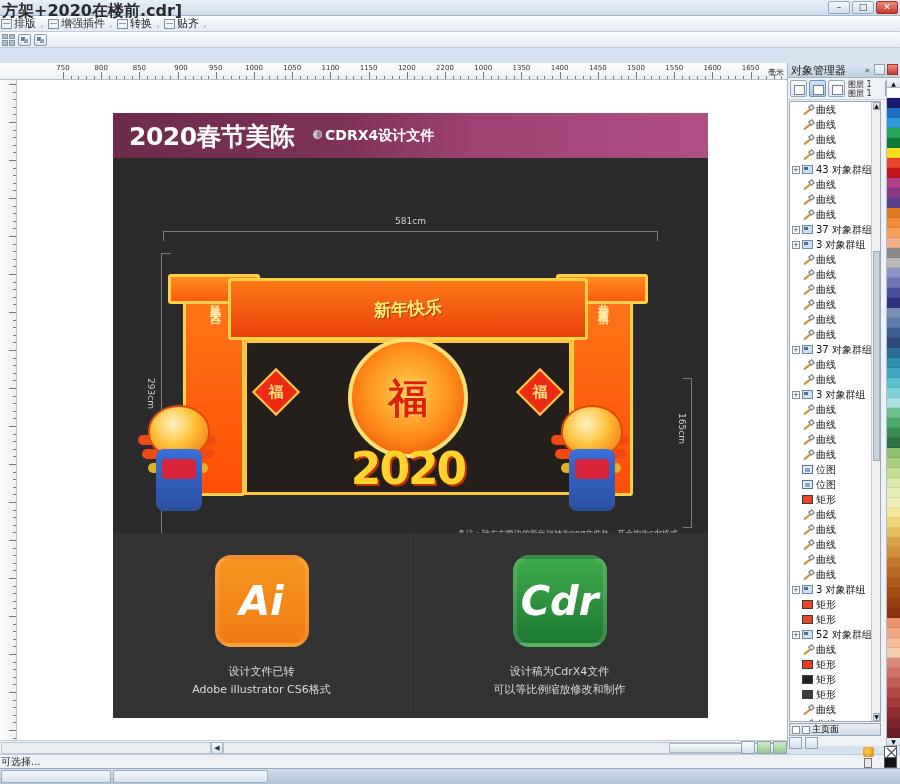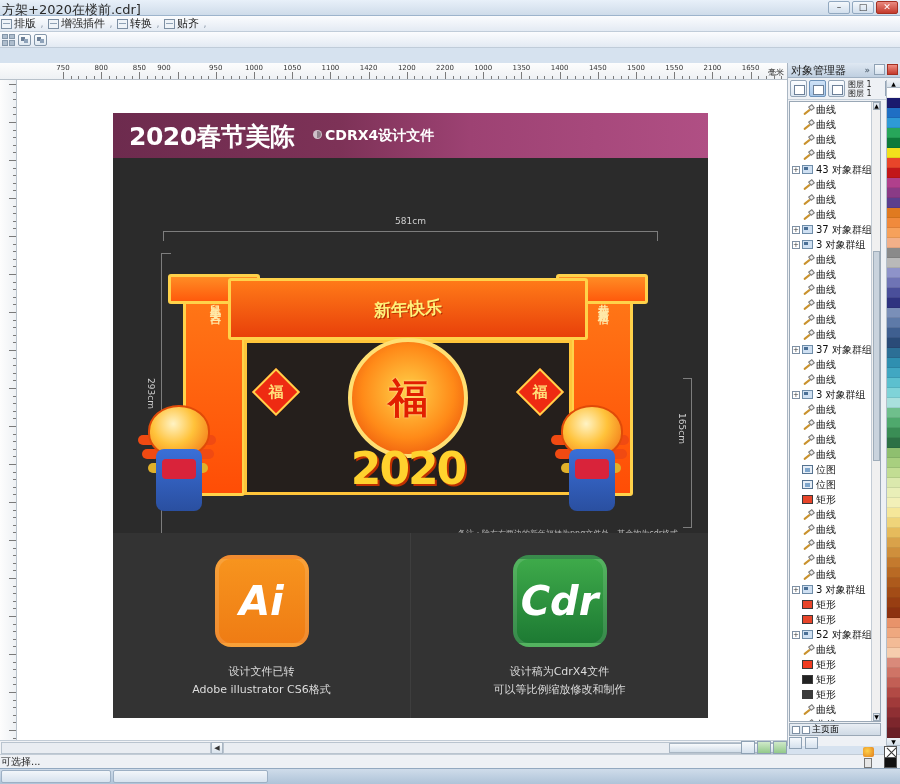--- a/index.html
+++ b/index.html
@@ -10,21 +10,21 @@
     font-size:11px; background:#d6e2ef;
   }
   #app { position:relative; width:900px; height:784px; }
 
   
   .titlebar {
     height:16px; background:linear-gradient(#e8f0f9,#cfdcea);
     border-bottom:1px solid #9db4cc; position:relative;
   }
   .titlebar .tt {
-    position:absolute; left:2px; top:1px; font-size:13px; color:#2a2a2a; white-space:nowrap;
+    position:absolute; left:2px; top:1px; font-size:16px; color:#2a2a2a; white-space:nowrap;font-weight:bold;
   }
   .wbtns { position:absolute; right:2px; top:1px; display:flex; gap:2px; }
   .wbtn {
     width:22px; height:13px; border:1px solid #91a8c0; border-radius:2px;
     background:linear-gradient(#f4f8fc,#d2dfed);
     display:flex; align-items:center; justify-content:center;
     font-size:9px; color:#2b2b2b; line-height:1;
   }
   .wbtn.close { background:linear-gradient(#e98a80,#c43a2c); border-color:#a33022; color:#fff; }
 
@@ -374,21 +374,21 @@
       <div class="tick" style="left: 116.48px; height: 3px;"></div>
       <div class="tick" style="left: 124.12px; height: 3px;"></div>
       <div class="tick" style="left: 131.76px; height: 3px;"></div>
       <div class="tick" style="left: 139.4px; height: 7px;"></div>
       <div class="lbl" style="left: 139.4px;">850</div>
       <div class="tick" style="left: 147.04px; height: 3px;"></div>
       <div class="tick" style="left: 154.68px; height: 3px;"></div>
       <div class="tick" style="left: 162.32px; height: 3px;"></div>
       <div class="tick" style="left: 169.96px; height: 3px;"></div>
       <div class="tick" style="left: 177.6px; height: 7px;"></div>
-      <div class="lbl" style="left: 164px; text-align: right;">900</div>
+      <div class="lbl" style="left: 181px; text-align: right;">900</div>
       <div class="tick" style="left: 185.24px; height: 3px;"></div>
       <div class="tick" style="left: 192.88px; height: 3px;"></div>
       <div class="tick" style="left: 200.52px; height: 3px;"></div>
       <div class="tick" style="left: 208.16px; height: 3px;"></div>
       <div class="tick" style="left: 215.8px; height: 7px;"></div>
       <div class="lbl" style="left: 215.8px;">950</div>
       <div class="tick" style="left: 223.44px; height: 3px;"></div>
       <div class="tick" style="left: 231.08px; height: 3px;"></div>
       <div class="tick" style="left: 238.72px; height: 3px;"></div>
       <div class="tick" style="left: 246.36px; height: 3px;"></div>
@@ -404,21 +404,21 @@
       <div class="tick" style="left: 307.48px; height: 3px;"></div>
       <div class="tick" style="left: 315.12px; height: 3px;"></div>
       <div class="tick" style="left: 322.76px; height: 3px;"></div>
       <div class="tick" style="left: 330.4px; height: 7px;"></div>
       <div class="lbl" style="left: 330.4px;">1100</div>
       <div class="tick" style="left: 338.04px; height: 3px;"></div>
       <div class="tick" style="left: 345.68px; height: 3px;"></div>
       <div class="tick" style="left: 353.32px; height: 3px;"></div>
       <div class="tick" style="left: 360.96px; height: 3px;"></div>
       <div class="tick" style="left: 368.6px; height: 7px;"></div>
-      <div class="lbl" style="left: 368.6px;">1420</div>
+      <div class="lbl" style="left: 368.6px;">1150</div>
       <div class="tick" style="left: 376.24px; height: 3px;"></div>
       <div class="tick" style="left: 383.88px; height: 3px;"></div>
       <div class="tick" style="left: 391.52px; height: 3px;"></div>
       <div class="tick" style="left: 399.16px; height: 3px;"></div>
       <div class="tick" style="left: 406.8px; height: 7px;"></div>
       <div class="lbl" style="left: 406.8px;">1200</div>
       <div class="tick" style="left: 414.44px; height: 3px;"></div>
       <div class="tick" style="left: 422.08px; height: 3px;"></div>
       <div class="tick" style="left: 429.72px; height: 3px;"></div>
       <div class="tick" style="left: 437.36px; height: 3px;"></div>
@@ -458,21 +458,21 @@
       <div class="tick" style="left: 651.28px; height: 3px;"></div>
       <div class="tick" style="left: 658.92px; height: 3px;"></div>
       <div class="tick" style="left: 666.56px; height: 3px;"></div>
       <div class="tick" style="left: 674.2px; height: 7px;"></div>
       <div class="lbl" style="left: 674.2px;">1550</div>
       <div class="tick" style="left: 681.84px; height: 3px;"></div>
       <div class="tick" style="left: 689.48px; height: 3px;"></div>
       <div class="tick" style="left: 697.12px; height: 3px;"></div>
       <div class="tick" style="left: 704.76px; height: 3px;"></div>
       <div class="tick" style="left: 712.4px; height: 7px;"></div>
-      <div class="lbl" style="left: 712.4px;">2100</div>
+      <div class="lbl" style="left: 712.4px;">1600</div>
       <div class="tick" style="left: 720.04px; height: 3px;"></div>
       <div class="tick" style="left: 727.68px; height: 3px;"></div>
       <div class="tick" style="left: 735.32px; height: 3px;"></div>
       <div class="tick" style="left: 742.96px; height: 3px;"></div>
       <div class="tick" style="left: 750.6px; height: 7px;"></div>
       <div class="lbl" style="left: 750.6px;">1650</div>
       <div class="tick" style="left: 758.24px; height: 3px;"></div>
       <div class="tick" style="left: 765.88px; height: 3px;"></div>
       <div class="tick" style="left: 773.52px; height: 3px;"></div>
       <div class="tick" style="left: 781.16px; height: 3px;"></div>

